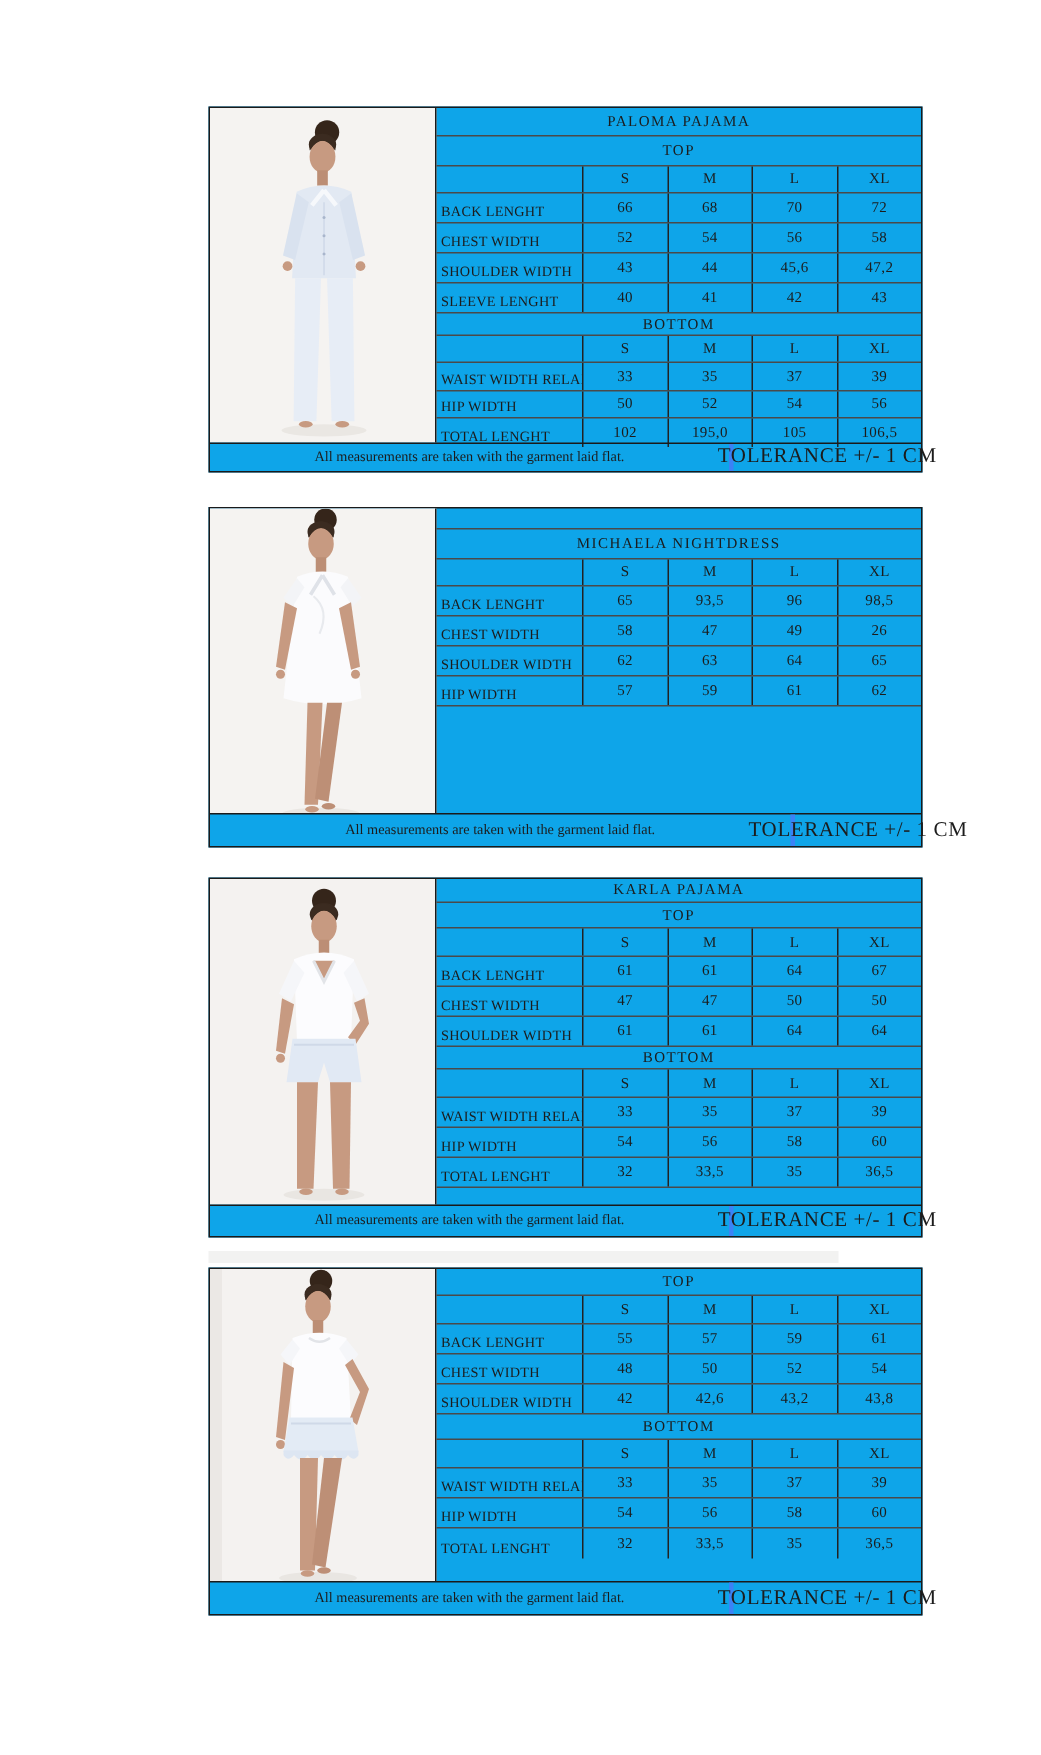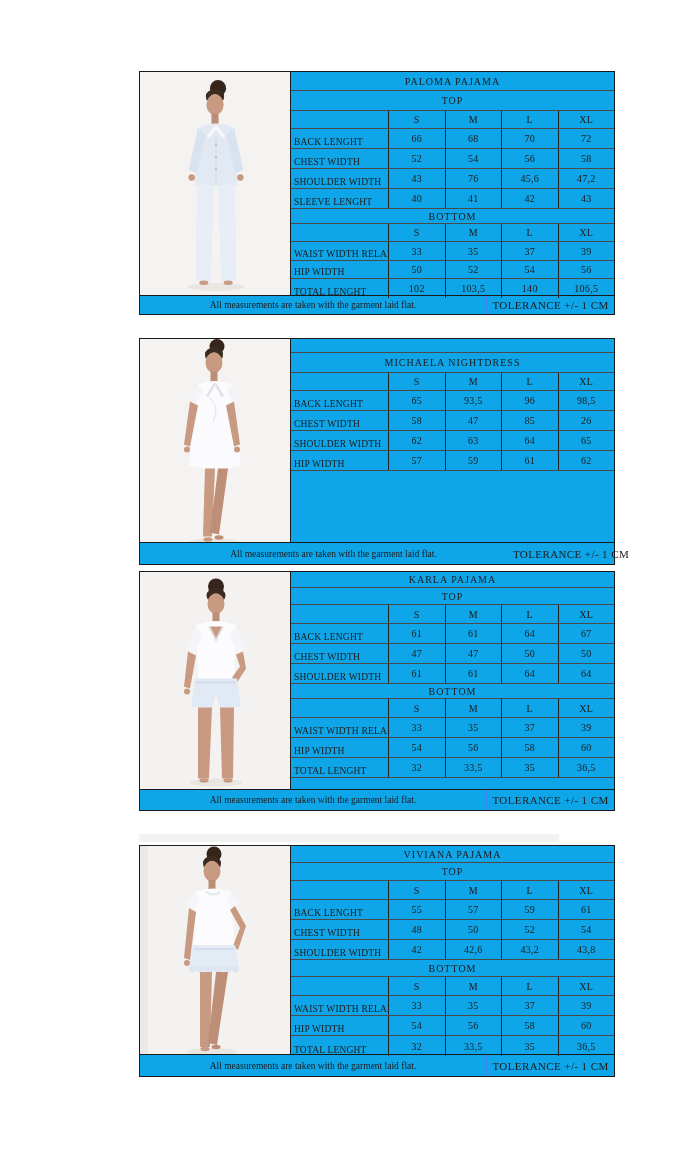--- a/index.html
+++ b/index.html
@@ -8,21 +8,21 @@
     font-family:"Liberation Serif","DejaVu Serif",serif;color:#1c1c1c;
     -webkit-font-smoothing:antialiased;
   }
   .stage{position:absolute;left:139px;top:71px;width:420px}
   .size-table{
     position:absolute;left:0;width:476px;box-sizing:border-box;
     border:1px solid #1a1a1a;background:#0ea5e9;display:flex;flex-direction:column;
   }
   .t1{top:0;height:244px}
   .t2{top:267px;height:227px}
-  .t3{top:500px;height:240px}
+  .t3{top:514px;height:240px}
   .t4{top:774px;height:232px}
 
   .tbody{flex:1;display:flex;min-height:0}
   .photo-cell{width:151px;flex:none;border-right:1px solid #1a1a1a;box-sizing:border-box;overflow:hidden;background:#f5f3f1}
   .photo-cell svg{display:block;width:100%;height:100%}
   .data-col{flex:1;display:flex;flex-direction:column;min-width:0}
 
   .row{flex:none;box-sizing:border-box;border-bottom:1px solid #4a4a4a}
   .data-col > .row:last-child{border-bottom:none}
   .filler{flex:1;border-bottom:none}
@@ -31,21 +31,21 @@
   .cells{display:flex}
   .lbl{width:97px;flex:none;box-sizing:border-box;display:flex;align-items:flex-end;padding:0 1px 1px 3px;font-size:9.5px;letter-spacing:.2px;white-space:nowrap;overflow:hidden}
   .v{flex:1;border-left:1px solid #222;display:flex;align-items:center;justify-content:center;font-size:10px;letter-spacing:.3px}
 
   .h13{height:13px}.h14{height:14px}.h15{height:15px}.h16{height:16px}.h17{height:17px}
   .h18{height:18px}.h19{height:19px}.h20{height:20px}
 
   .footer-row{flex:none;display:flex;border-top:1px solid #1a1a1a;box-sizing:border-box}
   .f19{height:19px}.f21{height:21px}.f22{height:22px}
   .note{flex:1;display:flex;align-items:center;justify-content:center;font-size:9.5px;white-space:nowrap}
-  .tol{width:128px;flex:none;box-sizing:border-box;border-left:1px solid #3b82f6;display:flex;align-items:center;justify-content:center;font-size:11px;letter-spacing:.4px;white-space:nowrap}
+  .tol{width:128px;flex:none;box-sizing:border-box;border-left:3px solid #3b82f6;display:flex;align-items:center;justify-content:center;font-size:14px;letter-spacing:.4px;white-space:nowrap}
   .t2 .tol{width:87px}
 
   .artifact-box{position:absolute;left:560px;top:163px;width:40px;height:26px;background:#fafafa}
   .artifact-band{position:absolute;left:139px;top:834px;width:420px;height:8px;background:#f2f2f1}
 </style>
 </head>
 <body>
 
 <div class="artifact-box"></div>
 <div class="artifact-band"></div>
@@ -99,21 +99,21 @@
         <div class="row cells h20">
           <div class="lbl">CHEST WIDTH</div>
           <div class="v">52</div>
           <div class="v">54</div>
           <div class="v">56</div>
           <div class="v">58</div>
         </div>
         <div class="row cells h20">
           <div class="lbl">SHOULDER WIDTH</div>
           <div class="v">43</div>
-          <div class="v">76</div>
+          <div class="v">44</div>
           <div class="v">45,6</div>
           <div class="v">47,2</div>
         </div>
         <div class="row cells h20">
           <div class="lbl">SLEEVE LENGHT</div>
           <div class="v">40</div>
           <div class="v">41</div>
           <div class="v">42</div>
           <div class="v">43</div>
         </div>
@@ -135,22 +135,22 @@
         <div class="row cells h18">
           <div class="lbl">HIP WIDTH</div>
           <div class="v">50</div>
           <div class="v">52</div>
           <div class="v">54</div>
           <div class="v">56</div>
         </div>
         <div class="row cells h19">
           <div class="lbl">TOTAL LENGHT</div>
           <div class="v">102</div>
-          <div class="v">103,5</div>
-          <div class="v">140</div>
+          <div class="v">195,0</div>
+          <div class="v">105</div>
           <div class="v">106,5</div>
         </div>
       </div>
     </div>
     <div class="footer-row f19">
       <div class="note">All measurements are taken with the garment laid flat.</div>
       <div class="tol">TOLERANCE +/- 1 CM</div>
     </div>
   </div>
 
@@ -194,21 +194,21 @@
           <div class="lbl">BACK LENGHT</div>
           <div class="v">65</div>
           <div class="v">93,5</div>
           <div class="v">96</div>
           <div class="v">98,5</div>
         </div>
         <div class="row cells h20">
           <div class="lbl">CHEST WIDTH</div>
           <div class="v">58</div>
           <div class="v">47</div>
-          <div class="v">85</div>
+          <div class="v">49</div>
           <div class="v">26</div>
         </div>
         <div class="row cells h20">
           <div class="lbl">SHOULDER WIDTH</div>
           <div class="v">62</div>
           <div class="v">63</div>
           <div class="v">64</div>
           <div class="v">65</div>
         </div>
         <div class="row cells h20">
@@ -345,21 +345,20 @@
           <path d="M53 105 L95 105 L99 128 L49 128 Z" fill="#e3ebf5"></path>
           <path d="M54 109 L94 109" stroke="#cfd9e8" stroke-width="1.4" fill="none"></path>
           <path d="M49 127 L99 127 L99 130 Q96 135 92 130 Q88 136 83 130 Q79 136 74 130 Q70 136 65 130 Q61 136 56 130 Q52 135 49 130 Z" fill="#dde6f2"></path>
           <path d="M60 132 L72 132 L70 207 L60 207 Z" fill="#c79a81"></path>
           <path d="M76 132 L88 132 L77 205 L68 203 Z" fill="#bd8f76"></path>
           <ellipse cx="65" cy="209" rx="4.5" ry="2.2" fill="#c79a81"></ellipse>
           <ellipse cx="76" cy="207" rx="4.5" ry="2.2" fill="#bd8f76"></ellipse>
         </svg>
       </div>
       <div class="data-col">
-        <div class="row title-row h17">VIVIANA PAJAMA</div>
         <div class="row section-row h18">TOP</div>
         <div class="row cells h19">
           <div class="lbl"></div>
           <div class="v">S</div>
           <div class="v">M</div>
           <div class="v">L</div>
           <div class="v">XL</div>
         </div>
         <div class="row cells h20">
           <div class="lbl">BACK LENGHT</div>

